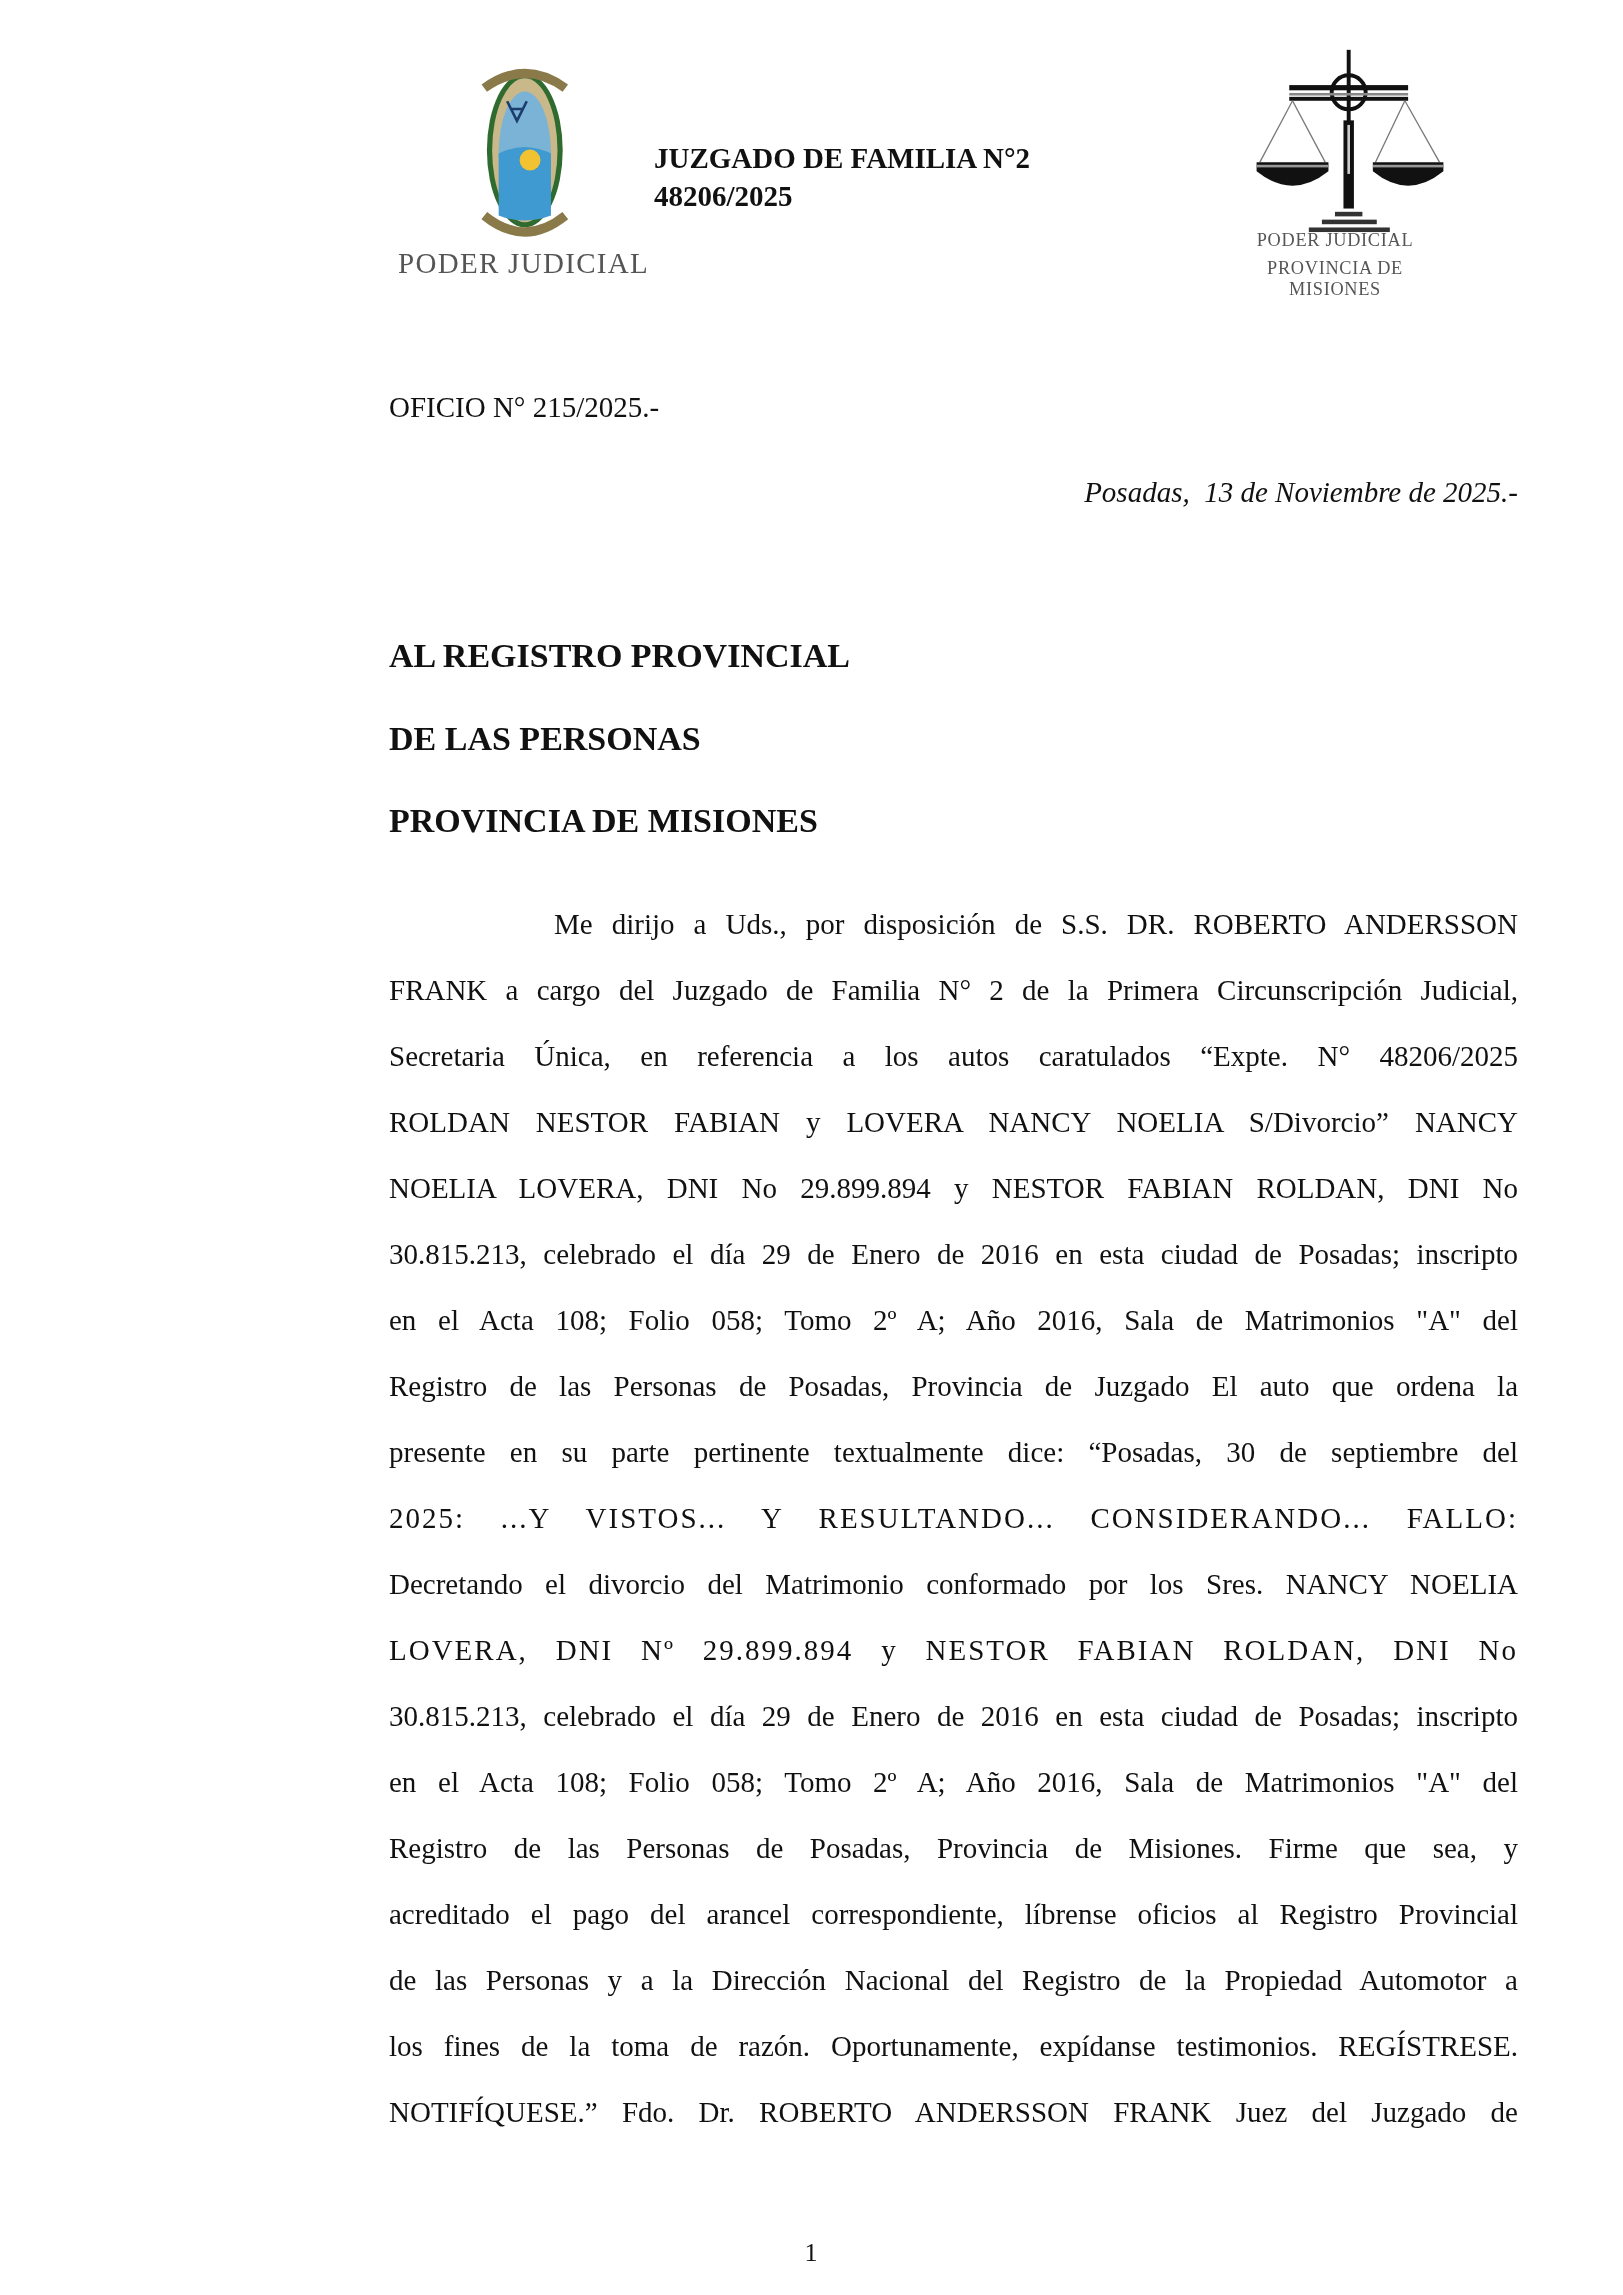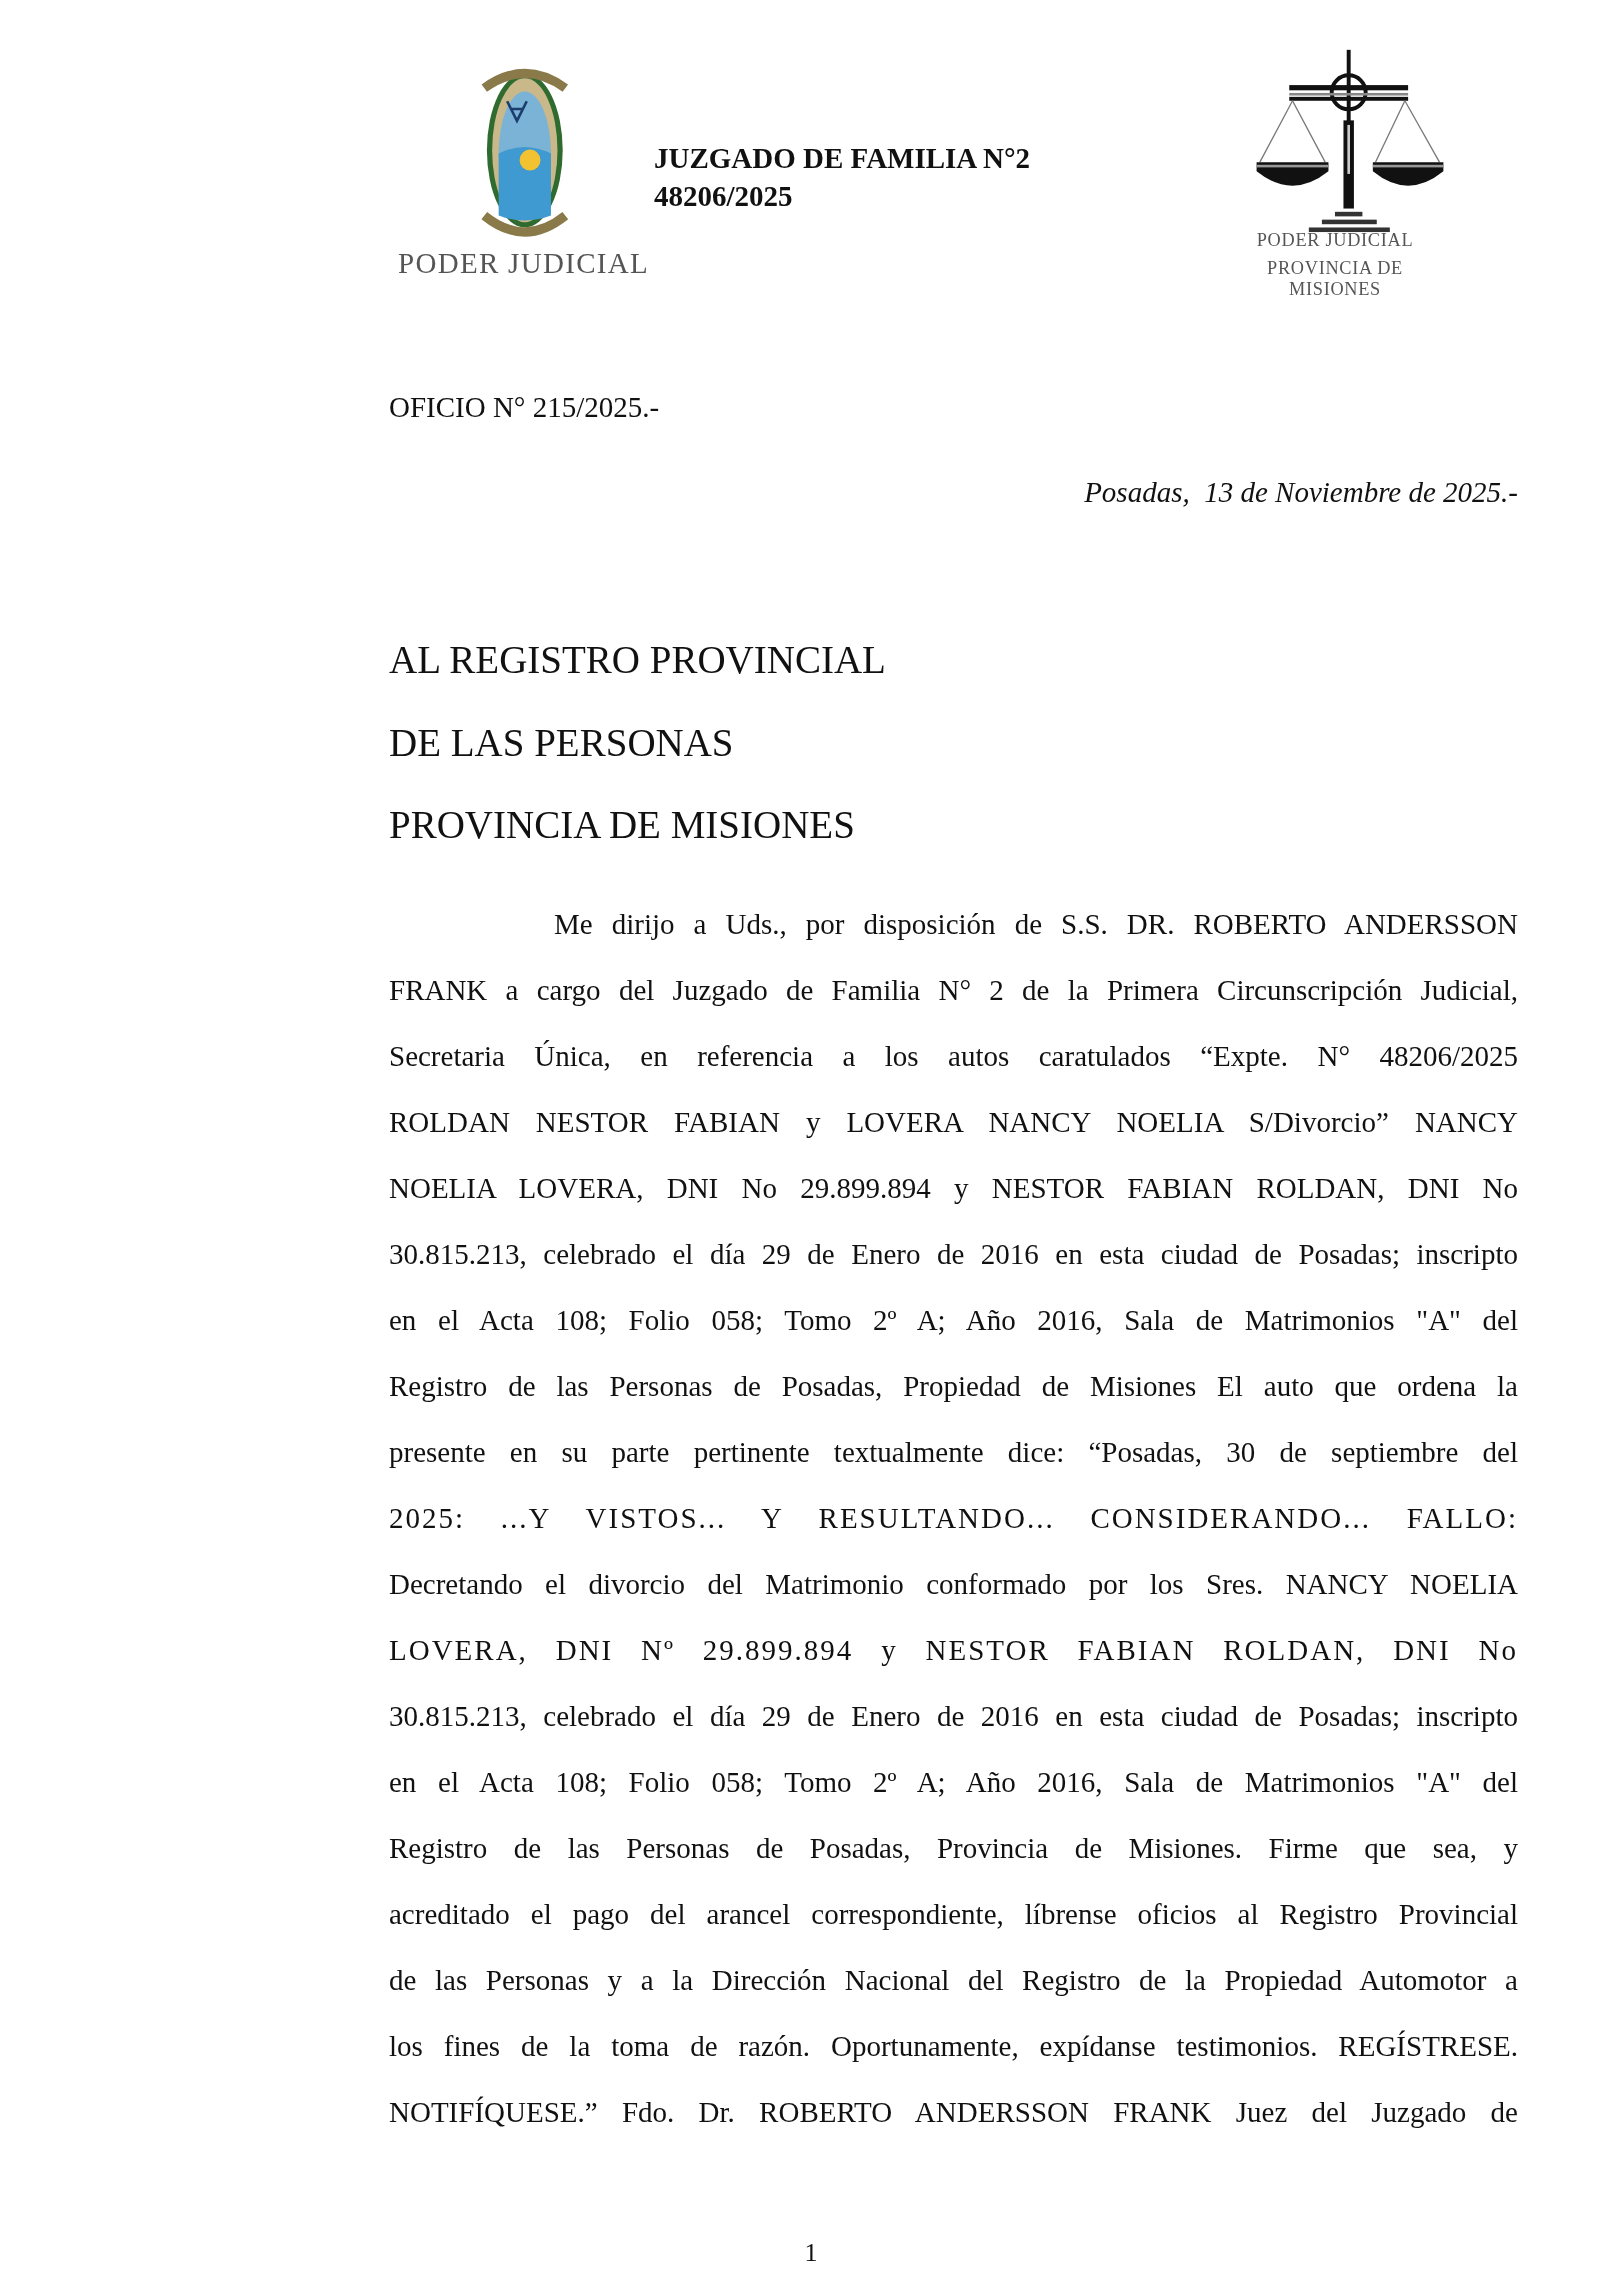--- a/index.html
+++ b/index.html
@@ -7,21 +7,21 @@
          font-family:"Liberation Serif","DejaVu Serif",serif; color:#111; }
   .abs { position:absolute; }
   .hdr-title { left:654px; width:589px; top:139px; font-weight:bold; font-size:29px; line-height:38px; }
   .logo-left { left:386px; top:62px; width:275px; height:222px; }
   .logo-left-text { position:absolute; left:0; top:185px; width:275px; text-align:center; font-size:29px; color:#555; letter-spacing:1.3px; }
   .logo-right { left:1237px; top:43px; width:275px; height:249px; }
   .logo-right-text1 { position:absolute; left:0; top:187px; width:196px; text-align:center; font-size:18.3px; color:#555; letter-spacing:0.7px; }
   .logo-right-text2 { position:absolute; left:-6.5px; top:215px; width:209px; text-align:center; font-size:18.3px; color:#555; letter-spacing:0.7px; }
   .oficio { left:389px; top:391px; font-weight:normal; font-size:29px; }
   .fecha { right:105px; top:476px; font-size:29px; }
-  .dest { left:389px; font-weight:normal; font-size:39px; }
+  .dest { left:389px; font-weight:bold; font-size:34px; }
   .body-text { left:389px; top:891px; width:1129px; font-size:29px; line-height:66px; text-align:justify; }
   .body-line { display:block; text-align:justify; text-align-last:justify; white-space:nowrap; height:66px; }
   .body-line.first { padding-left:165px; }
   .spaced { letter-spacing:2px; }
   .pagenum { left:798px; top:2238px; width:26px; text-align:center; font-size:26px; }
 </style>
 </head>
 <body>
 
 <div class="abs logo-left">
@@ -77,21 +77,21 @@
 <div class="abs dest" style="top:802px;">PROVINCIA DE MISIONES</div>
 
 <div class="abs body-text">
   <span class="body-line first">Me dirijo a Uds., por disposición de S.S. DR. ROBERTO ANDERSSON</span>
   <span class="body-line">FRANK a cargo del Juzgado de Familia N° 2 de la Primera Circunscripción Judicial,</span>
   <span class="body-line">Secretaria Única, en referencia a los autos caratulados “Expte. N° 48206/2025</span>
   <span class="body-line">ROLDAN NESTOR FABIAN y LOVERA NANCY NOELIA S/Divorcio” NANCY</span>
   <span class="body-line">NOELIA LOVERA, DNI No 29.899.894 y NESTOR FABIAN ROLDAN, DNI No</span>
   <span class="body-line">30.815.213, celebrado el día 29 de Enero de 2016 en esta ciudad de Posadas; inscripto</span>
   <span class="body-line">en el Acta 108; Folio 058; Tomo 2º A; Año 2016, Sala de Matrimonios "A" del</span>
-  <span class="body-line">Registro de las Personas de Posadas, Propiedad de Misiones El auto que ordena la</span>
+  <span class="body-line">Registro de las Personas de Posadas, Provincia de Juzgado El auto que ordena la</span>
   <span class="body-line">presente en su parte pertinente textualmente dice: “Posadas, 30 de septiembre del</span>
   <span class="body-line spaced">2025: ...Y VISTOS... Y RESULTANDO... CONSIDERANDO... FALLO:</span>
   <span class="body-line">Decretando el divorcio del Matrimonio conformado por los Sres. NANCY NOELIA</span>
   <span class="body-line spaced">LOVERA, DNI Nº 29.899.894 y NESTOR FABIAN ROLDAN, DNI No</span>
   <span class="body-line">30.815.213, celebrado el día 29 de Enero de 2016 en esta ciudad de Posadas; inscripto</span>
   <span class="body-line">en el Acta 108; Folio 058; Tomo 2º A; Año 2016, Sala de Matrimonios "A" del</span>
   <span class="body-line">Registro de las Personas de Posadas, Provincia de Misiones. Firme que sea, y</span>
   <span class="body-line">acreditado el pago del arancel correspondiente, líbrense oficios al Registro Provincial</span>
   <span class="body-line">de las Personas y a la Dirección Nacional del Registro de la Propiedad Automotor a</span>
   <span class="body-line">los fines de la toma de razón. Oportunamente, expídanse testimonios. REGÍSTRESE.</span>

